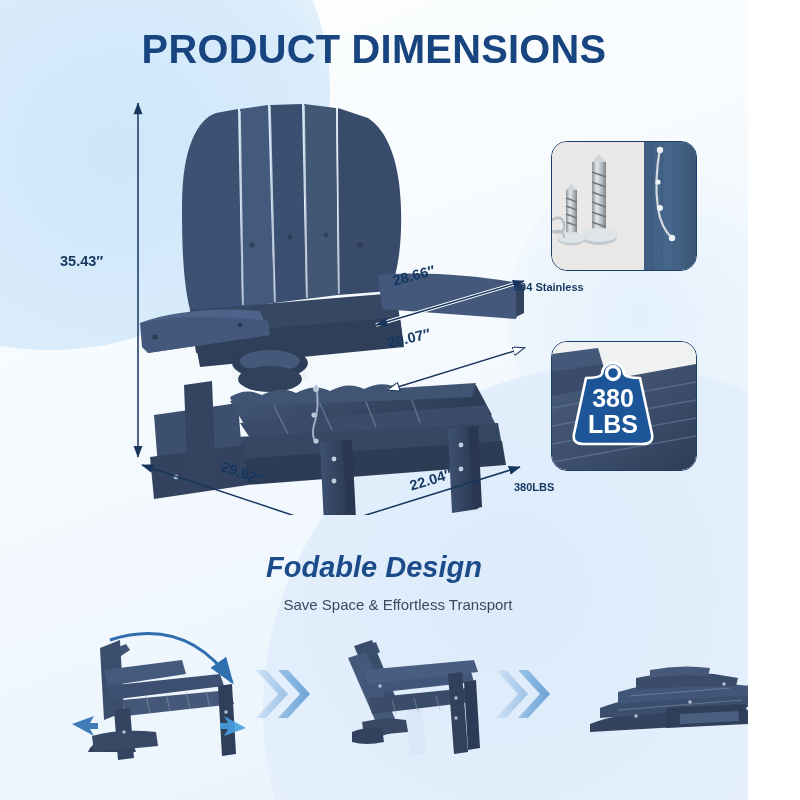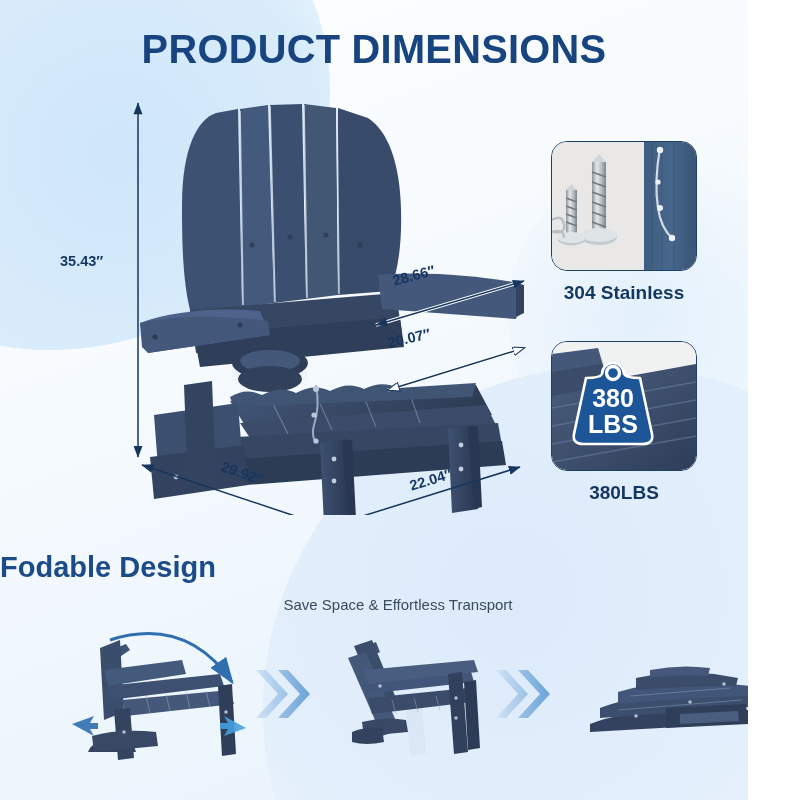--- a/index.html
+++ b/index.html
@@ -60,33 +60,34 @@
     position:absolute;
     border:1.4px solid #1d3f6b;
     border-radius:16px;
     overflow:hidden;
     background:#f3f4f4;
   }
   #card-screws { left:551px; top:141px; width:146px; height:130px; }
   #card-weight { left:551px; top:341px; width:146px; height:130px; }
   .card-caption {
     position:absolute;
-    width:220px; text-align:center;
-    font-size:19px; font-weight:bold; line-height:1.25;
+    width:220px; text-align:left;
+    font-size:11px; font-weight:bold; line-height:1.25;
     color:#13375f;
     font-family:"Liberation Sans", sans-serif;
   }
   #cap-screws { left:514px; top:281px; }
   #cap-weight { left:514px; top:481px; }
   
   .fold-title {
     position:absolute; left:0; right:0; top:551px;
-    text-align:left;
+    text-align:center;
     font-size:29px; font-weight:bold; color:#1b4b89;
     font-family:"Liberation Sans", sans-serif;
+    font-style:italic;
   }
   .fold-sub {
     position:absolute; left:0; right:0; top:596px;
     text-align:center;
     font-size:15px; color:#3b4a5c;
     font-family:"Liberation Sans", sans-serif;
     margin-left:48px;
   }
   #fold-stage { position:absolute; left:70px; top:612px; width:680px; height:150px; }
 </style>

